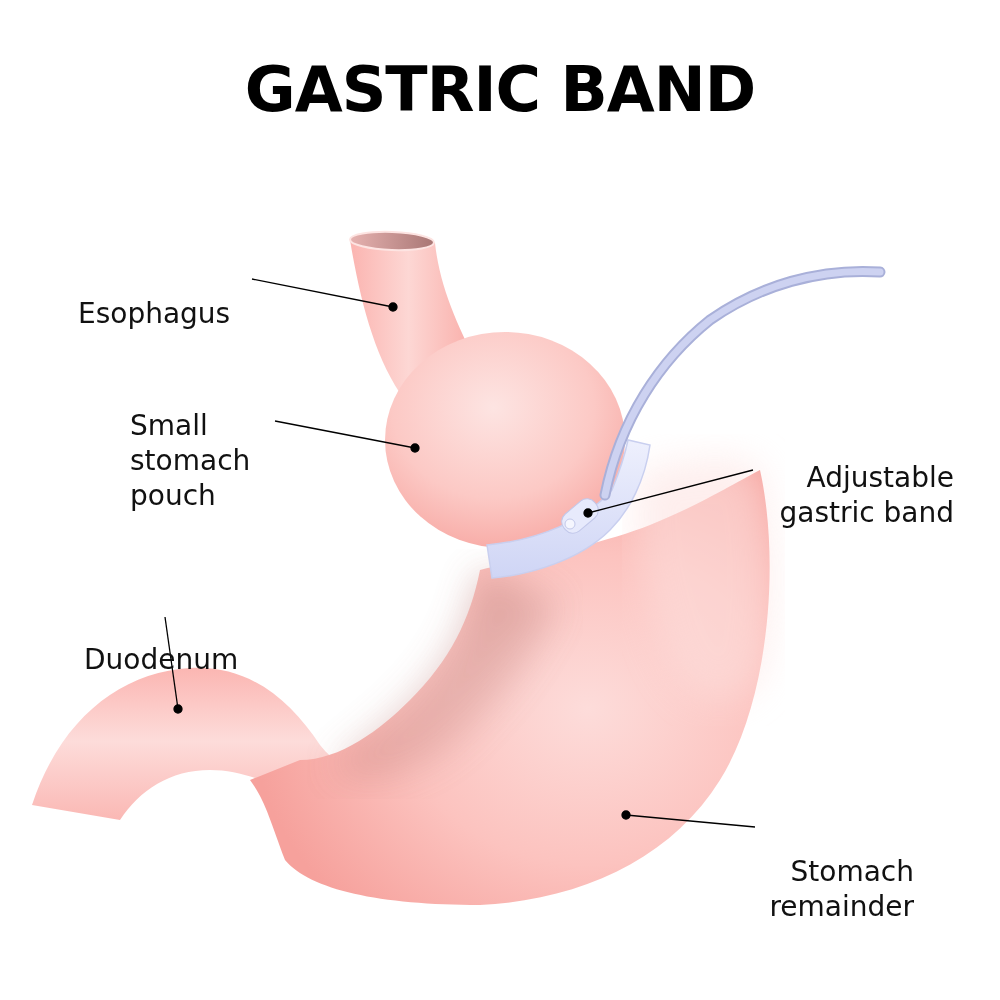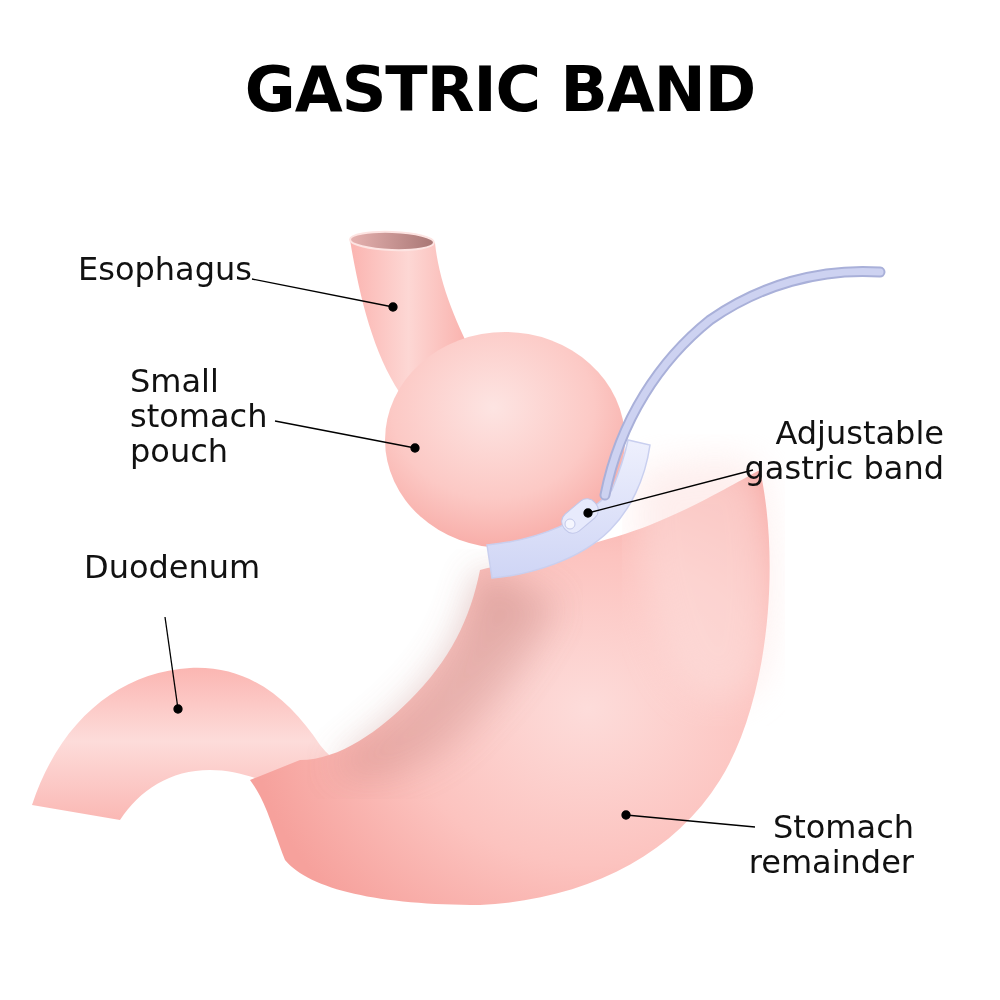--- a/index.html
+++ b/index.html
@@ -1,19 +1,19 @@
 <!DOCTYPE html>
 <html><head>
 <meta charset="utf-8">
 <style>
   html, body { margin:0; padding:0; background:#ffffff; }
   body { width:1000px; height:1000px; position:relative; overflow:hidden; font-family:"Liberation Sans", sans-serif; }
   .title { position:absolute; left:0; top:50px; width:1000px; text-align:center; font-family:"DejaVu Sans", sans-serif; font-weight:bold; font-size:62px; letter-spacing:-1px; color:#000; margin:0; line-height:80px; }
   svg.art { position:absolute; left:0; top:0; }
-  .label { position:absolute; font-family:"DejaVu Sans", sans-serif; font-size:32px; line-height:35px; color:#111; white-space:pre-line; }
+  .label { position:absolute; font-family:"DejaVu Sans", sans-serif; font-size:28px; line-height:35px; color:#111; white-space:pre-line;margin-top:44px; }
   .label.right { text-align:right; }
 </style>
 </head>
 <body>
 
 <h1 class="title">GASTRIC BAND</h1>
 
 <svg class="art" width="1000" height="1000" viewBox="0 0 1000 1000">
   <defs>
     <radialGradient id="pouchGrad" cx="0.45" cy="0.35" r="0.7">
@@ -88,17 +88,17 @@
     <circle cx="178" cy="709" r="4"></circle>
     <line x1="755" y1="827" x2="626" y2="815"></line>
     <circle cx="626" cy="815" r="4"></circle>
   </g>
 </svg>
 
 <div class="label" style="left:78px; top:252px;">Esophagus</div>
 <div class="label" style="left:130px; top:364px;">Small
 stomach
 pouch</div>
-<div class="label right" style="right:56px; top:416px;">Adjustable
+<div class="label right" style="right:46px; top:416px;">Adjustable
 gastric band</div>
-<div class="label" style="left:84px; top:550px;">Duodenum</div>
+<div class="label" style="left:84px; top:598px;">Duodenum</div>
 <div class="label right" style="right:86px; top:810px;">Stomach
 remainder</div>
 
 </body></html>

